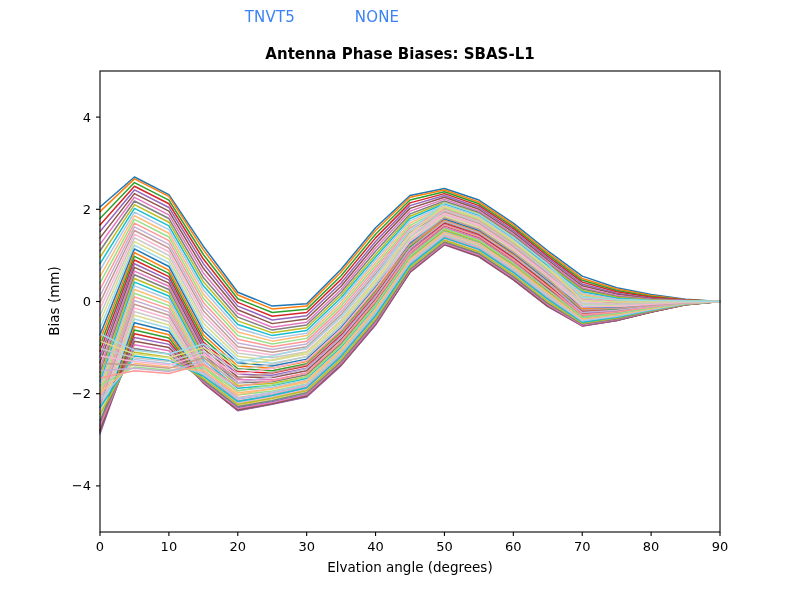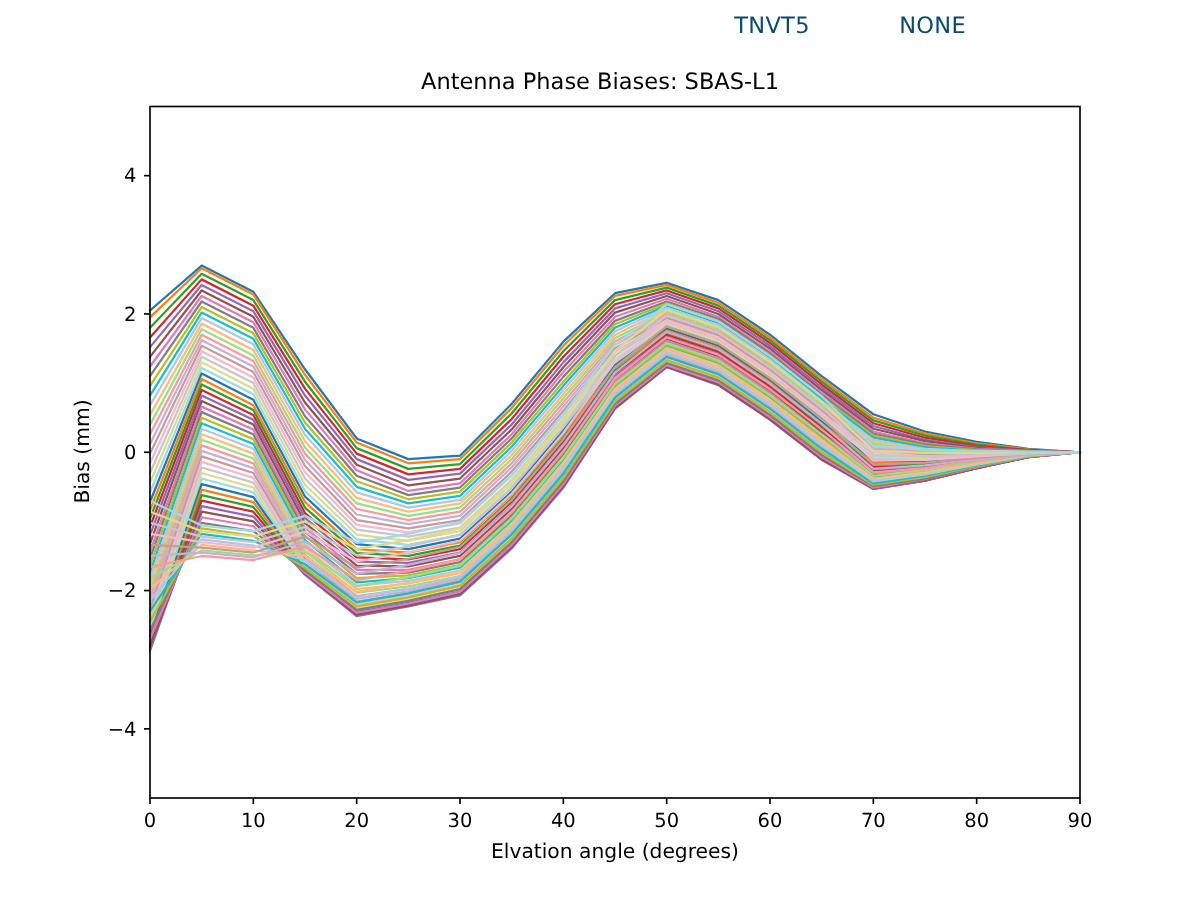--- a/index.html
+++ b/index.html
@@ -17,34 +17,35 @@
     position: relative;
     width: 800px;
     height: 600px;
     background: #ffffff;
   }
   .suptitle-row {
     position: absolute;
     left: 0;
     top: 8px;
     width: 644px;
-    text-align: right;
+    text-align: center;
     font-size: 15px;
-    color: #0c4a6e;
+    color: #3b82f6;
     letter-spacing: 0.2px;
     white-space: pre;
   }
   .axes-title {
     position: absolute;
     left: 0;
     top: 45px;
     width: 800px;
     text-align: center;
     font-size: 15px;
     color: #000000;
+    font-weight: bold;
   }
   #plot-svg {
     position: absolute;
     left: 0;
     top: 0;
     width: 800px;
     height: 600px;
   }
   .tick-label {
     font-size: 13px;

